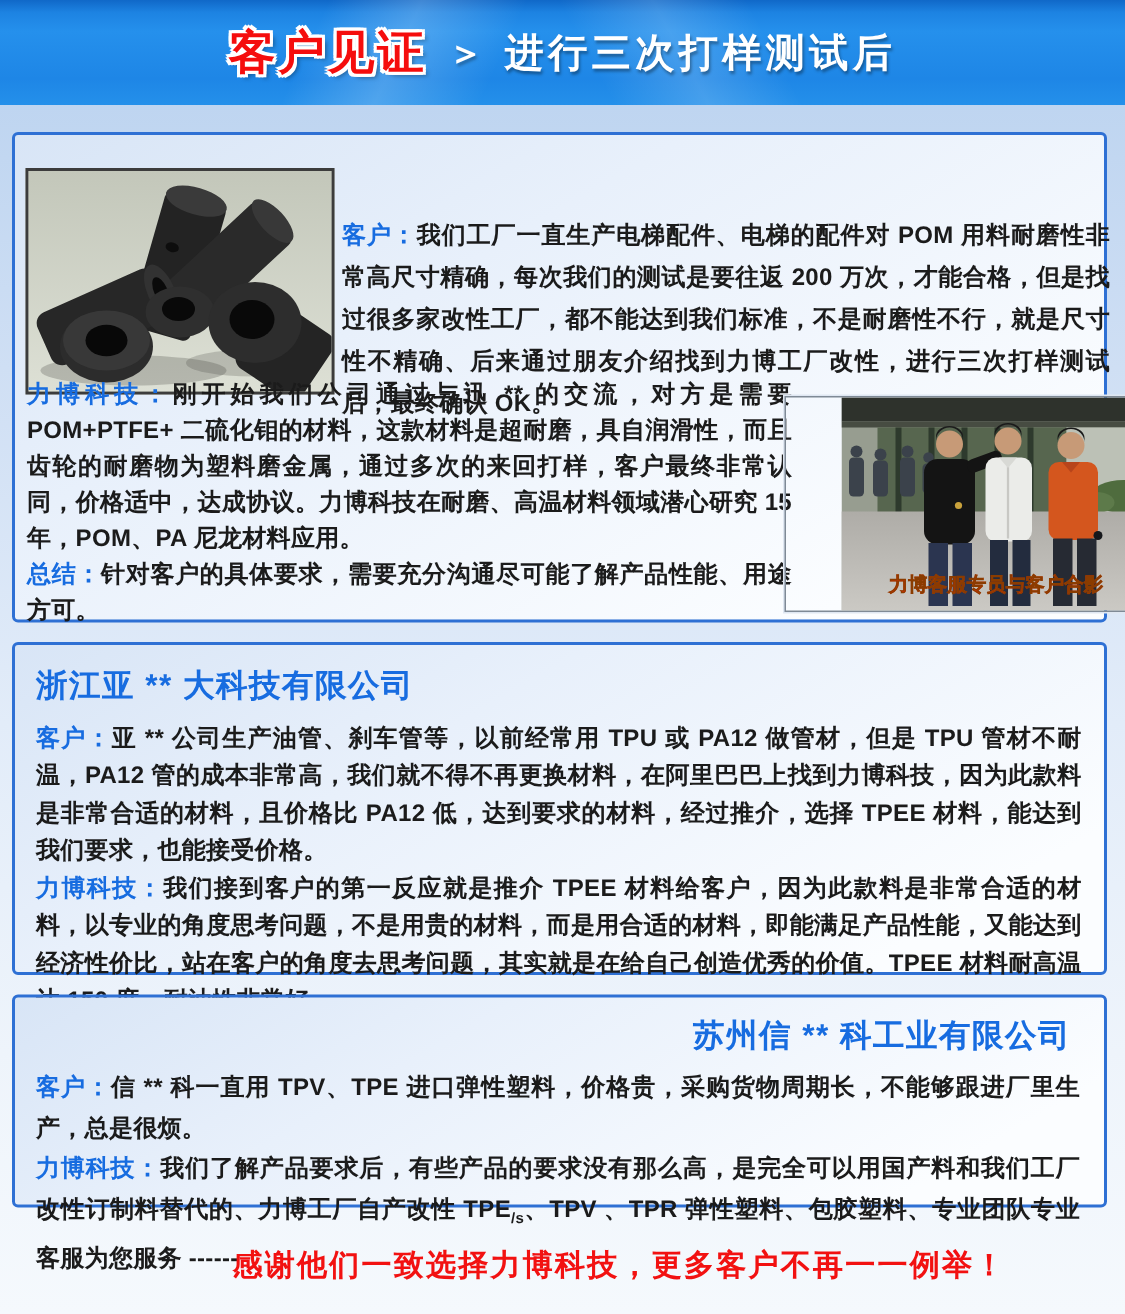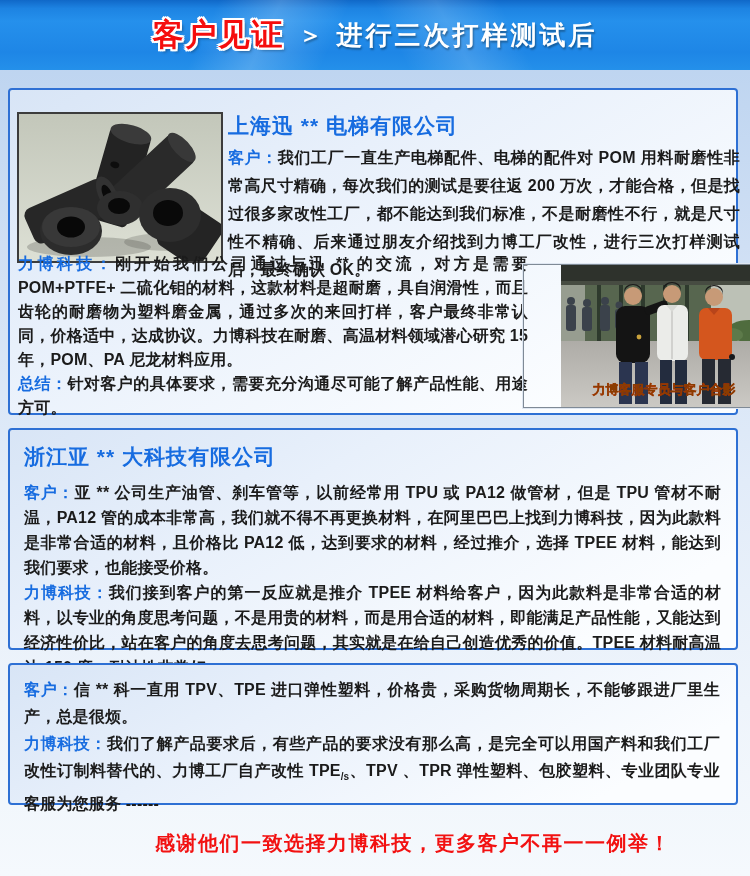--- a/index.html
+++ b/index.html
@@ -115,21 +115,20 @@
         <ellipse cx="52" cy="113" rx="14" ry="10.5" fill="#080808"></ellipse>
 
         <g transform="rotate(34 160 108)">
           <rect x="150" y="86" width="52" height="52" rx="8" fill="#242424"></rect>
         </g>
         <ellipse cx="151" cy="101" rx="31" ry="27" fill="#2d2d2d"></ellipse>
         <ellipse cx="149" cy="99" rx="15" ry="13" fill="#090909"></ellipse>
       </svg>
     </div>
 
-    <h2 class="card-title c1-title">上海迅 ** 电梯有限公司</h2>
 
     <p class="para c1-customer"><span class="label">客户：</span><span>我们工厂一直生产电梯配件、电梯的配件对 POM 用料耐磨性非常高尺寸精确，每次我们的测试是要往返 200 万次，才能合格，但是找过很多家改性工厂，都不能达到我们标准，不是耐磨性不行，就是尺寸性不精确、后来通过朋友介绍找到力博工厂改性，进行三次打样测试后，最终确认 OK。</span></p>
 
     <div class="c1-left">
       <p class="para"><span class="label">力博科技：</span><span>刚开始我们公司通过与迅 ** 的交流，对方是需要 POM+PTFE+ 二硫化钼的材料，这款材料是超耐磨，具自润滑性，而且齿轮的耐磨物为塑料磨金属，通过多次的来回打样，客户最终非常认同，价格适中，达成协议。力博科技在耐磨、高温材料领域潜心研究 15 年，POM、PA 尼龙材料应用。</span></p>
       <p class="para"><span class="label">总结：</span><span>针对客户的具体要求，需要充分沟通尽可能了解产品性能、用途方可。</span></p>
     </div>
 
     <figure class="group-photo">
       <svg viewBox="0 0 206 142" preserveAspectRatio="none">
@@ -196,19 +195,20 @@
   </section>
 
   <section class="card card2">
     <h2 class="card-title">浙江亚 ** 大科技有限公司</h2>
     <p class="para"><span class="label">客户：</span><span>亚 ** 公司生产油管、刹车管等，以前经常用 TPU 或 PA12 做管材，但是 TPU 管材不耐温，PA12 管的成本非常高，我们就不得不再更换材料，在阿里巴巴上找到力博科技，因为此款料是非常合适的材料，且价格比 PA12 低，达到要求的材料，经过推介，选择 TPEE 材料，能达到我们要求，也能接受价格。</span></p>
     <p class="para"><span class="label">力博科技：</span><span>我们接到客户的第一反应就是推介 TPEE 材料给客户，因为此款料是非常合适的材料，以专业的角度思考问题，不是用贵的材料，而是用合适的材料，即能满足产品性能，又能达到经济性价比，站在客户的角度去思考问题，其实就是在给自己创造优秀的价值。TPEE 材料耐高温达 150 度，耐油性非常好。</span></p>
     <p class="para"><span class="label">总结：</span><span>力博工厂专业生产 TPU 弹性体、TPEE 弹性体、PA12 透明尼龙；材料用合适的，而不是用贵的。</span></p>
   </section>
 
   <section class="card card3">
+    <h2 class="card-title">苏州信 ** 科工业有限公司</h2>
     <p class="para"><span class="label">客户：</span><span>信 ** 科一直用 TPV、TPE 进口弹性塑料，价格贵，采购货物周期长，不能够跟进厂里生产，总是很烦。</span></p>
     <p class="para"><span class="label">力博科技：</span><span>我们了解产品要求后，有些产品的要求没有那么高，是完全可以用国产料和我们工厂改性订制料替代的、力博工厂自产改性 TPE</span><span class="sub-s">/s</span><span>、TPV 、TPR 弹性塑料、包胶塑料、专业团队专业客服为您服务 ------</span></p>
   </section>
 
   <div class="footer-note">感谢他们一致选择力博科技，更多客户不再一一例举！</div>
 
 </div>
 
 </body></html>

